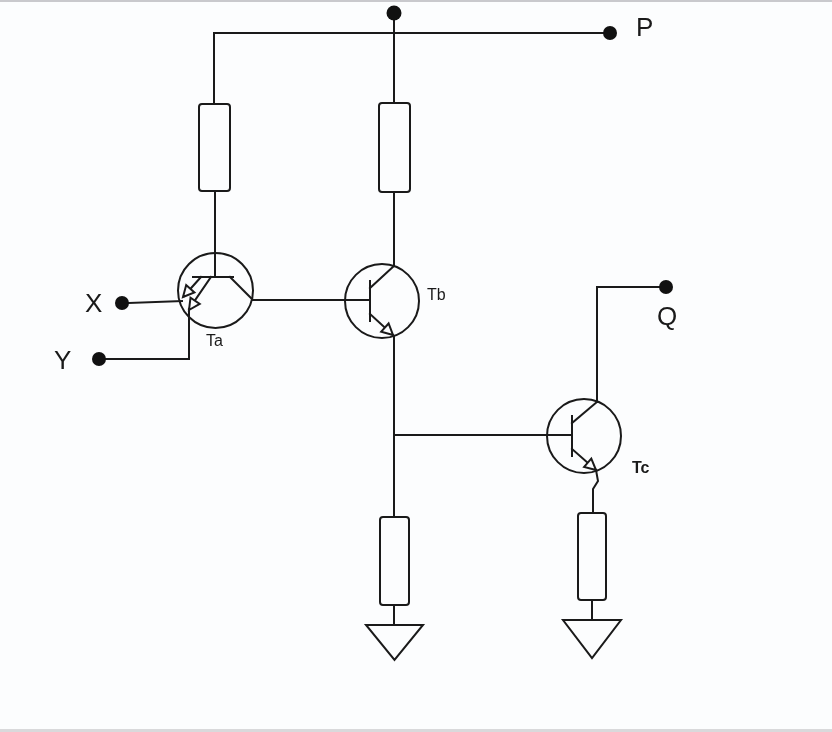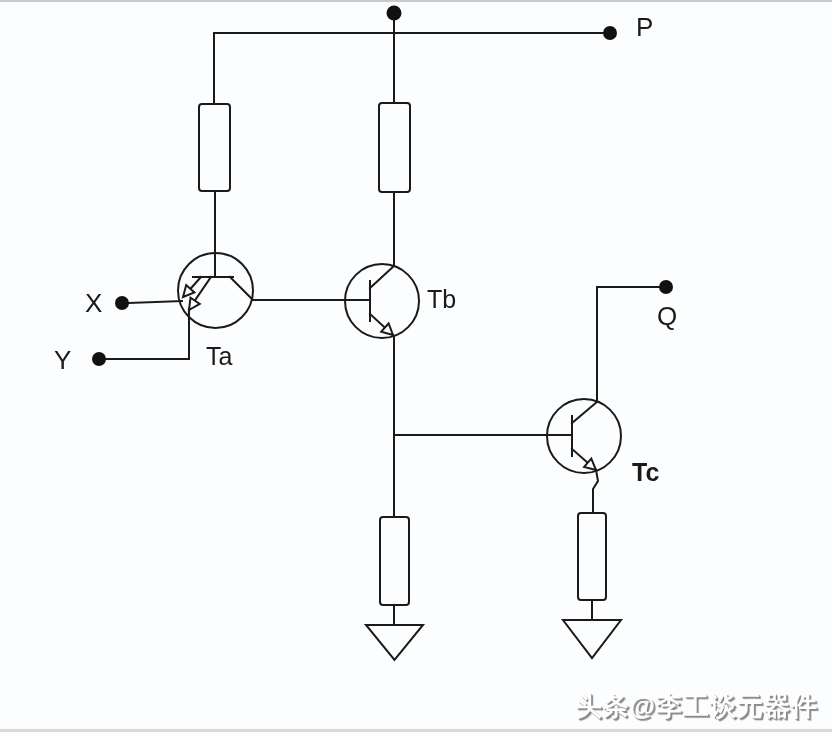--- a/index.html
+++ b/index.html
@@ -21,21 +21,21 @@
     position:absolute;left:0;top:729px;width:832px;height:3px;background:#d9d9db;
   }
   svg{position:absolute;left:0;top:0;}
   .lbl{
     position:absolute;
     color:#1a1a1a;
     font-size:26px;
     line-height:1;
     white-space:nowrap;
   }
-  .lbl-tr{font-size:25px;}
+  .lbl-tr{font-size:16px;}
   .watermark{
     position:absolute;
     top:689px; right:14px;
     font-size:26px;
     font-weight:bold;
     letter-spacing:1px;
     color:#fefefe;
     text-shadow:2px 2px 1px #8a8a8a, 1px 1px 0 #9a9a9a;
   }
 </style>
@@ -106,21 +106,20 @@
         <circle cx="122" cy="303" r="7"></circle>
         <circle cx="99" cy="359" r="7"></circle>
       </g>
     </g>
   </svg>
 
   <span class="lbl" style="left:636px;top:14px;">P</span>
   <span class="lbl" style="left:657px;top:303px;">Q</span>
   <span class="lbl" style="left:85px;top:290px;">X</span>
   <span class="lbl" style="left:54px;top:347px;">Y</span>
-  <span class="lbl lbl-tr" style="left:206px;top:333px;margin-top:11px;">Ta</span>
+  <span class="lbl lbl-tr" style="left:206px;top:333px;">Ta</span>
   <span class="lbl lbl-tr" style="left:427px;top:287px;">Tb</span>
   <span class="lbl lbl-tr" style="left:632px;top:460px;font-weight:bold;">Tc</span>
 
-  <span class="watermark">头条@李工谈元器件</span>
 
   <div class="edge-top"></div>
   <div class="edge-bottom"></div>
 </div>
 
 </body></html>

